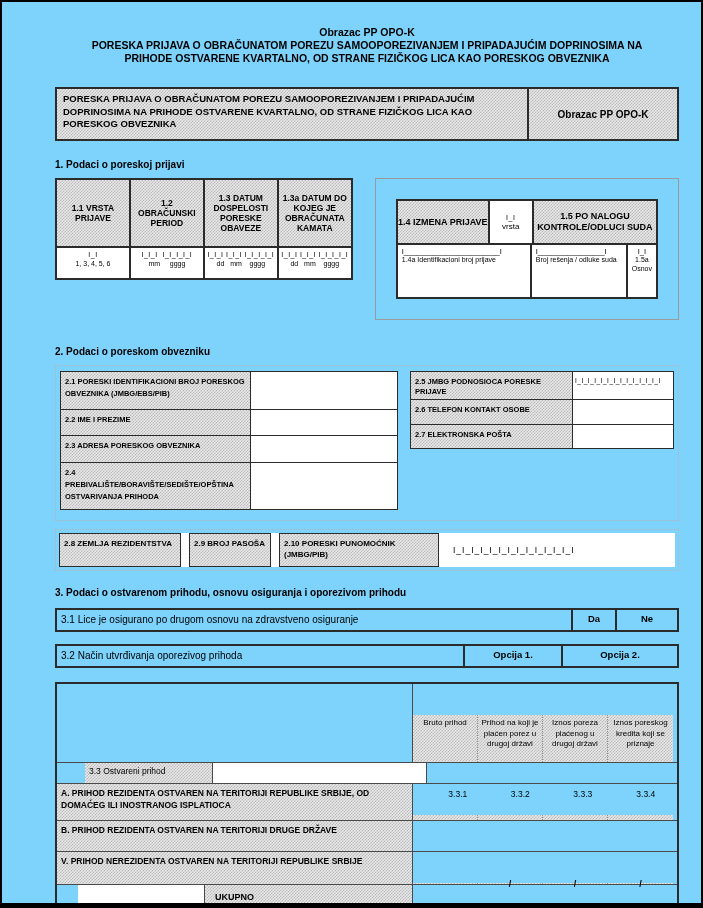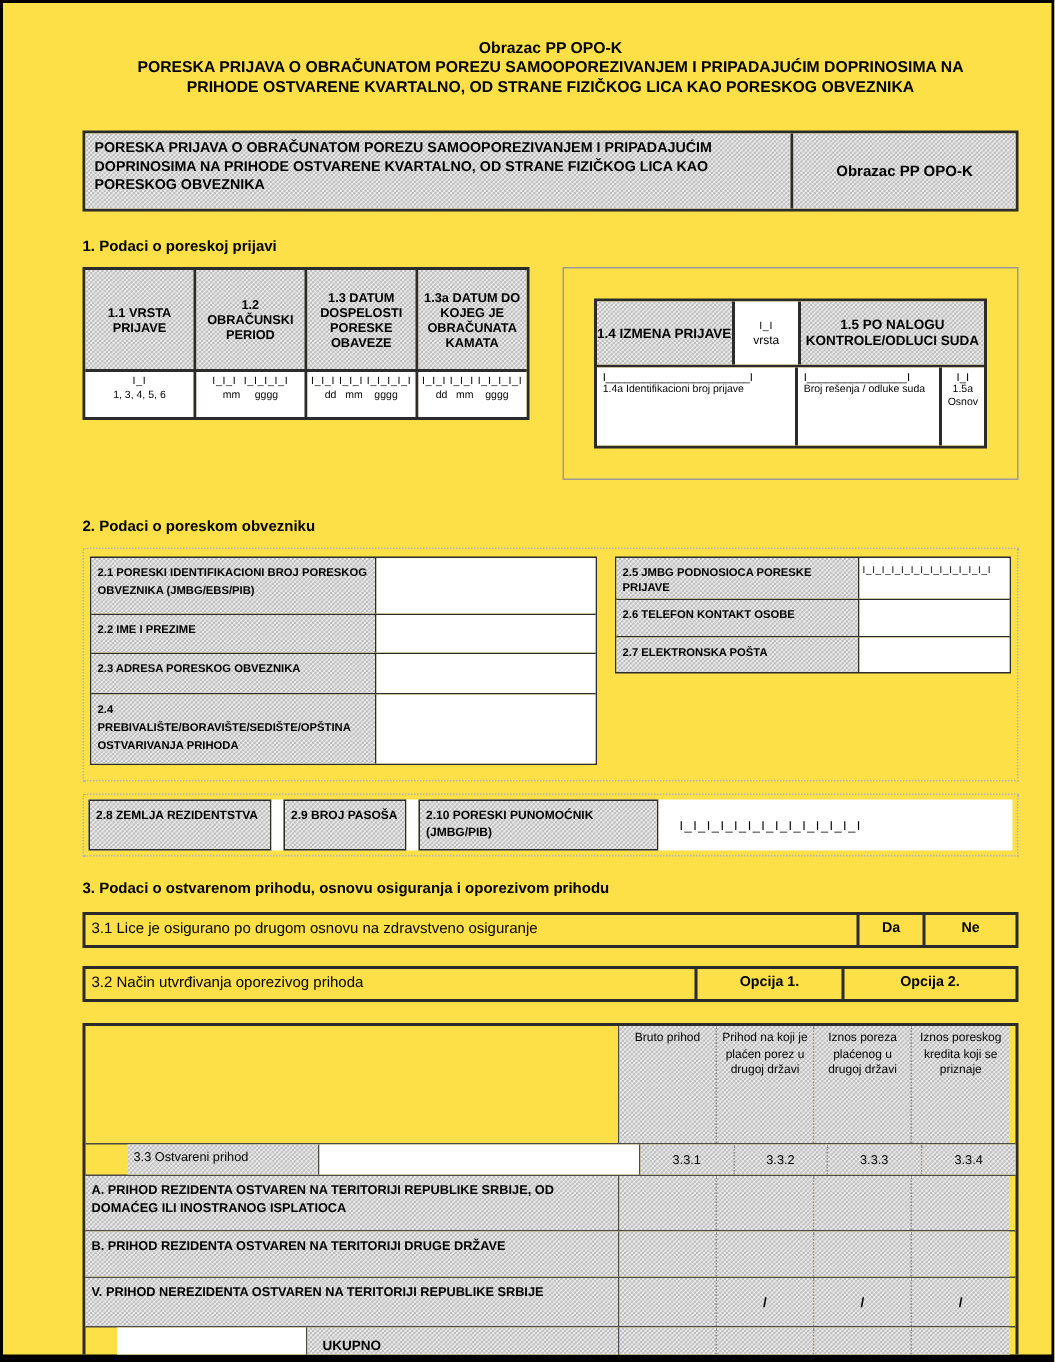--- a/index.html
+++ b/index.html
@@ -1,18 +1,18 @@
 <!DOCTYPE html>
 <html><head>
 <meta charset="utf-8">
 <style>
   html,body{margin:0;padding:0;background:#fff;}
   .page{
     width:703px;height:908px;box-sizing:border-box;position:relative;overflow:hidden;
-    background:#fde047;color:#000;
+    background:#7dd3fc;color:#000;
     border-left:2px solid #000;border-right:2px solid #000;border-top:2px solid #000;border-bottom:5px solid #000;
     font-family:"Liberation Sans", sans-serif;
   }
   .content{position:absolute;left:53px;top:0;width:624px;}
   .shade{
     background-color:#e9e9e9;
     background-image:
       linear-gradient(45deg,#b9b9b9 25%,transparent 25%,transparent 75%,#b9b9b9 75%),
       linear-gradient(45deg,#b9b9b9 25%,transparent 25%,transparent 75%,#b9b9b9 75%);
     background-position:0 0,1.5px 1.5px;
@@ -82,21 +82,21 @@
   .r32{margin-top:12px;}
   .qlbl{flex:1;font-size:10px;padding:4px 4px 2px;}
   .qopt{border-left:2px solid #2b2b2b;font-weight:bold;font-size:9.5px;text-align:center;padding-top:3px;box-sizing:border-box;}
   .w-da{width:44px;}.w-ne{width:62px;}.w-o1{width:98px;}.w-o2{width:116px;}
   
   .t3{border:2px solid #2b2b2b;margin-top:14px;}
   .t3row{display:flex;align-items:stretch;border-top:1px solid #4a4a4a;}
   .t3row:first-child{border-top:none;}
   .labelcol{width:356px;border-right:1px solid #4a4a4a;box-sizing:border-box;}
   .vcell{width:65px;border-right:1px dotted #8a8a8a;box-sizing:border-box;display:flex;
-         align-items:center;justify-content:center;text-align:center;}
+         align-items:center;justify-content:center;text-align:center;margin-top:31px;}
   .vcell:last-child{border-right:none;}
   .t3-hdr{height:78px;}
   .t3-hdr .vcell{font-size:8px;line-height:10.5px;padding:3px 1px;align-items:flex-start;}
   .t3-33{height:20px;padding-left:28px;}
   .lbl33{display:flex;height:100%;}
   .g33{width:128px;font-size:8.5px;padding:3px 0 0 4px;box-sizing:border-box;border-right:1px solid #4a4a4a;}
   .w33{flex:1;background:#fff;}
   .code{font-size:8.5px;}
   .t3-data .labelcol{font-size:8.5px;font-weight:bold;padding:3px 4px 0;line-height:12px;}
   .rowA{height:36px;}.rowB{height:30px;}.rowV{height:32px;}

